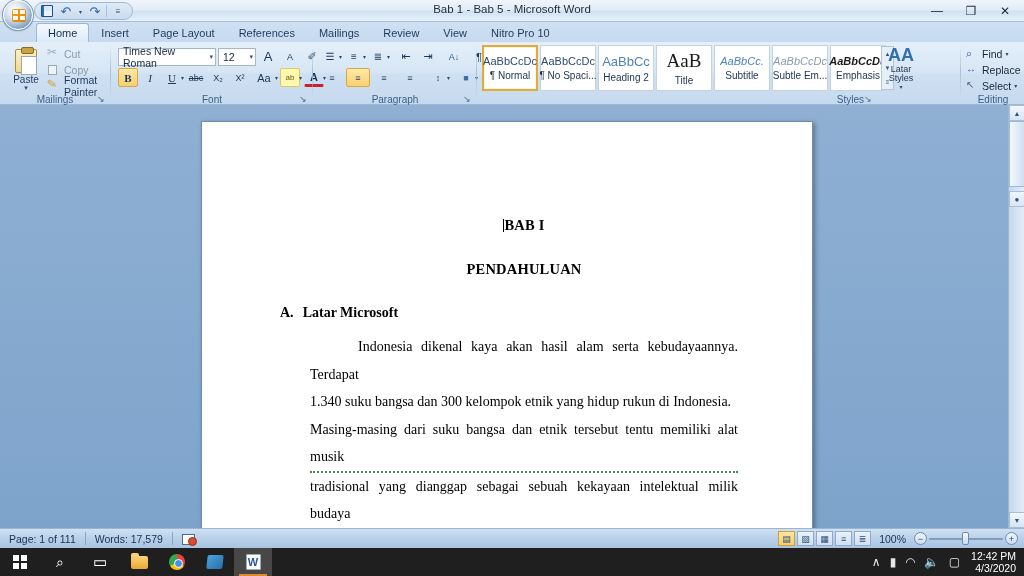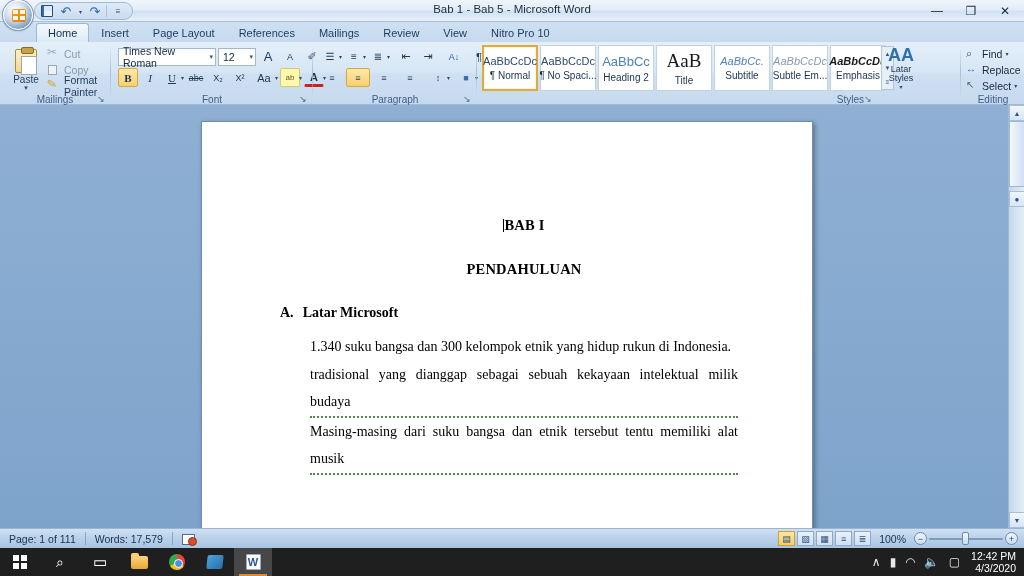--- a/index.html
+++ b/index.html
@@ -480,23 +480,24 @@
   <div class="docarea">
     <div class="page">
       <div class="doc-body">
         <div class="doc-center" style="margin-bottom:27px;"><span class="cursor-bar"></span><span>BAB I</span></div>
         <div class="doc-center" style="margin-bottom:27px;">PENDAHULUAN</div>
         <div class="doc-heading" style="margin-left:-30px;margin-bottom:12px;">
           <span>A.</span>
           <span>Latar Microsoft</span>
         </div>
         <div class="doc-para">
+          <div><span class="indent"></span><span>Indonesia dikenal kaya akan hasil alam serta kebudayaannya. Terdapat</span></div>
           <div>1.340 suku bangsa dan 300 kelompok etnik yang hidup rukun di Indonesia.</div>
+          <div class="line-green">Masing-masing dari suku bangsa dan etnik tersebut tentu memiliki alat musik</div>
           <div class="line-green">tradisional yang dianggap sebagai sebuah kekayaan intelektual milik budaya</div>
-          <div class="line-green">Masing-masing dari suku bangsa dan etnik tersebut tentu memiliki alat musik</div>
 
         </div>
       </div>
     </div>
   </div>
 
   <div class="vscroll">
     <div class="vs-btn">▲</div>
     <div class="vs-thumb"></div>
     <div class="vs-extra">●</div>

